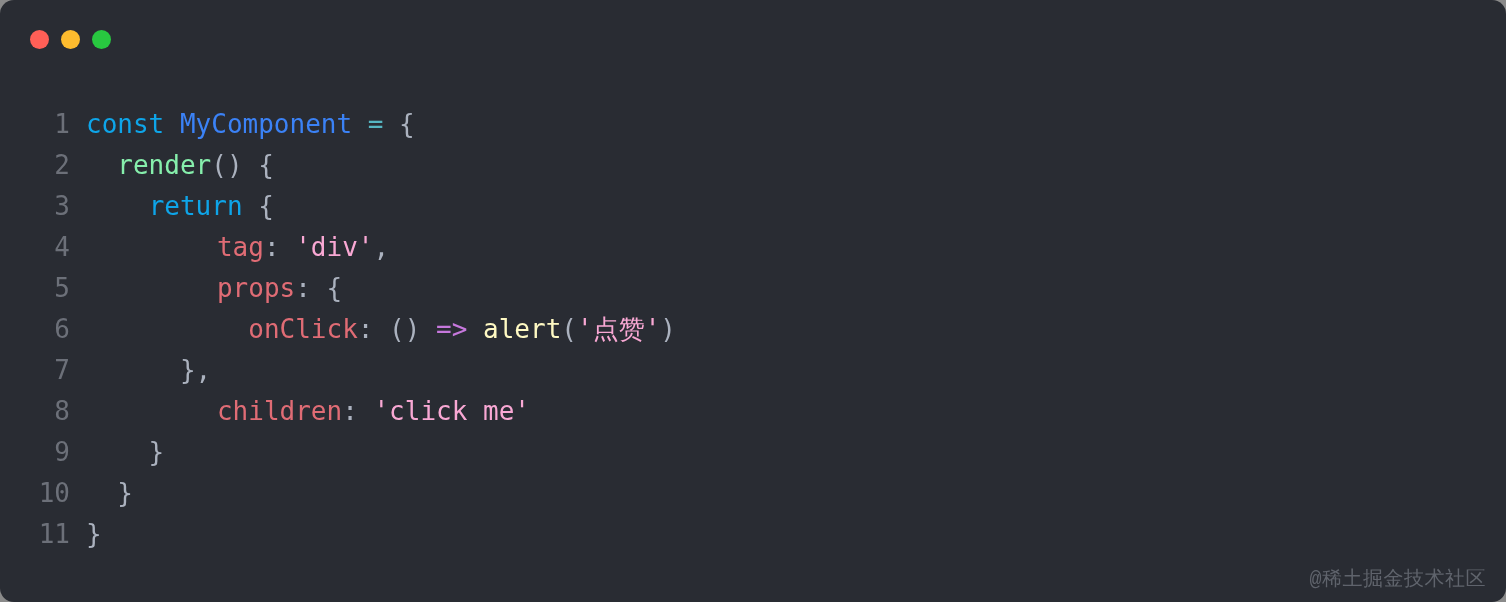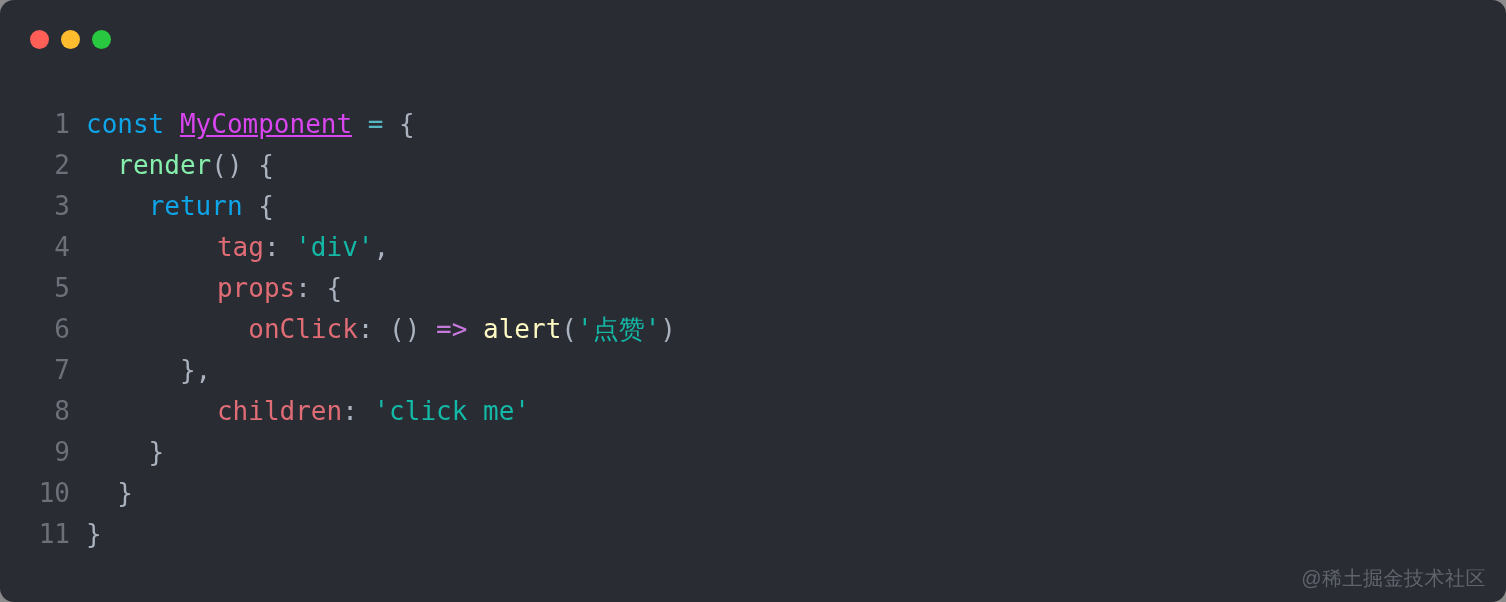--- a/index.html
+++ b/index.html
@@ -51,36 +51,36 @@
     padding-right: 16px;
     user-select: none;
     flex-shrink: 0;
   }
   .code {
     color: #abb2bf;
   }
 
   
   .kw    { color: #0ea5e9; } 
-  .cls   { color: #d946ef; text-decoration: underline; } 
+  .cls   { color: #3b82f6; } 
   .fn    { color: #86efac; } 
   .call  { color: #fef9c3; } 
   .prop  { color: #e06c75; margin-left: 37px; } 
-  .str   { color: #14b8a6; } 
+  .str   { color: #f9a8d4; } 
   .punct { color: #abb2bf; }
   .op    { color: #56b6c2; } 
   .arrow { color: #c678dd; } 
 
   .watermark {
     position: absolute;
     bottom: 10px;
     right: 20px;
     color: rgba(140,145,155,0.55);
     font-size: 20px;
-    font-family: Liberation Sans, sans-serif;
+    font-family: Liberation Mono, monospace;
     letter-spacing: 0.5px;
   }
 </style>
 </head>
 <body>
 
 <div class="window">
   <div class="titlebar">
     <div class="dot red"></div>
     <div class="dot yellow"></div>

